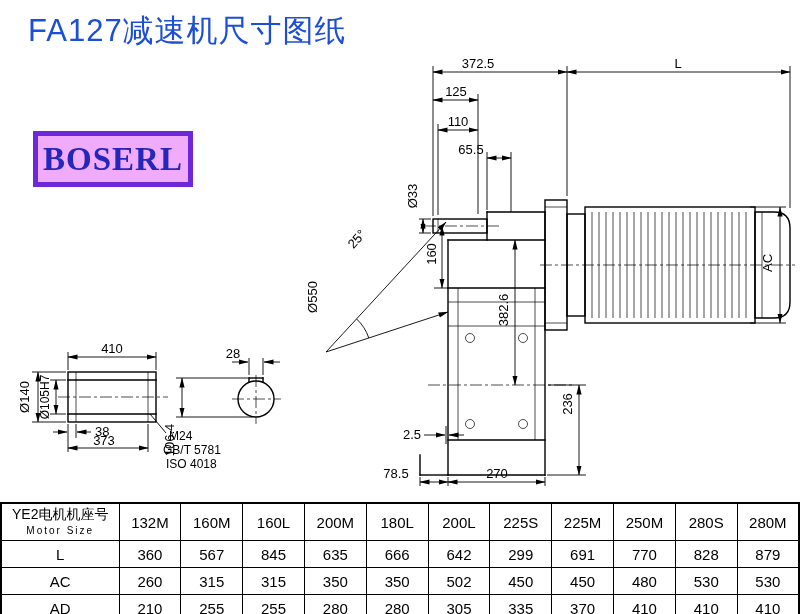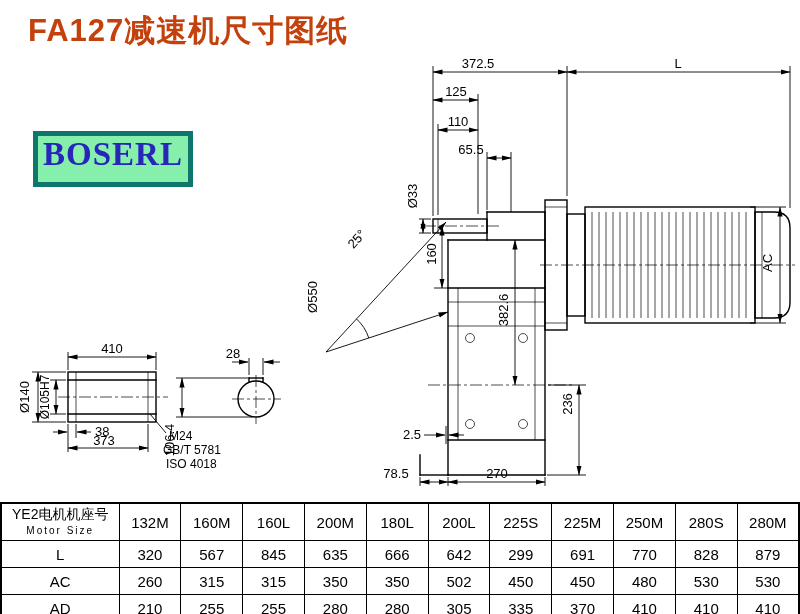--- a/index.html
+++ b/index.html
@@ -1,17 +1,17 @@
 <!DOCTYPE html>
 <html><head>
 <meta charset="utf-8">
 <style>
   html,body{margin:0;padding:0;background:#fff;width:800px;height:614px;overflow:hidden;position:relative;}
-  .title{position:absolute;left:28px;top:10px;font-family:"Liberation Sans",sans-serif;font-weight:bold;font-size:31px;color:#c2410c;letter-spacing:1px;white-space:nowrap;text-align:right;}
-  .logo{position:absolute;left:33px;top:131px;width:150px;height:46px;border:5px solid #0f766e;background:#86efac;display:flex;justify-content:center;}
+  .title{position:absolute;left:28px;top:10px;font-family:"Liberation Sans",sans-serif;font-weight:normal;font-size:31px;color:#1d4ed8;letter-spacing:1px;white-space:nowrap;text-align:right;}
+  .logo{position:absolute;left:33px;top:131px;width:150px;height:46px;border:5px solid #6d28d9;background:#f0abfc;display:flex;align-items:center;justify-content:center;}
   .logo-text{font-family:"Liberation Serif",serif;font-size:33px;font-weight:600;color:#2626bb;letter-spacing:1px;}
   svg{position:absolute;left:0;top:0;}
   .obj{stroke:#000;stroke-width:1.4;fill:none;stroke-linecap:square;}
   .thin{stroke:#000;stroke-width:0.7;fill:none;}
   .dim{stroke:#000;stroke-width:0.9;fill:none;}
   .cl{stroke:#000;stroke-width:0.7;fill:none;stroke-dasharray:12 3 3 3;}
   .dab{marker-start:url(#ar);marker-end:url(#ar);}
   .de{marker-end:url(#ar);}
   .t{font-family:"Liberation Sans",sans-serif;font-size:13px;fill:#000;}
   .ts{font-size:12px;}
@@ -220,21 +220,21 @@
       <th>225S</th>
       <th>225M</th>
       <th>250M</th>
       <th>280S</th>
       <th>280M</th>
     </tr>
   </thead>
   <tbody>
     <tr>
       <td>L</td>
-      <td>320</td>
+      <td>360</td>
       <td>567</td>
       <td>845</td>
       <td>635</td>
       <td>666</td>
       <td>642</td>
       <td>299</td>
       <td>691</td>
       <td>770</td>
       <td>828</td>
       <td>879</td>

